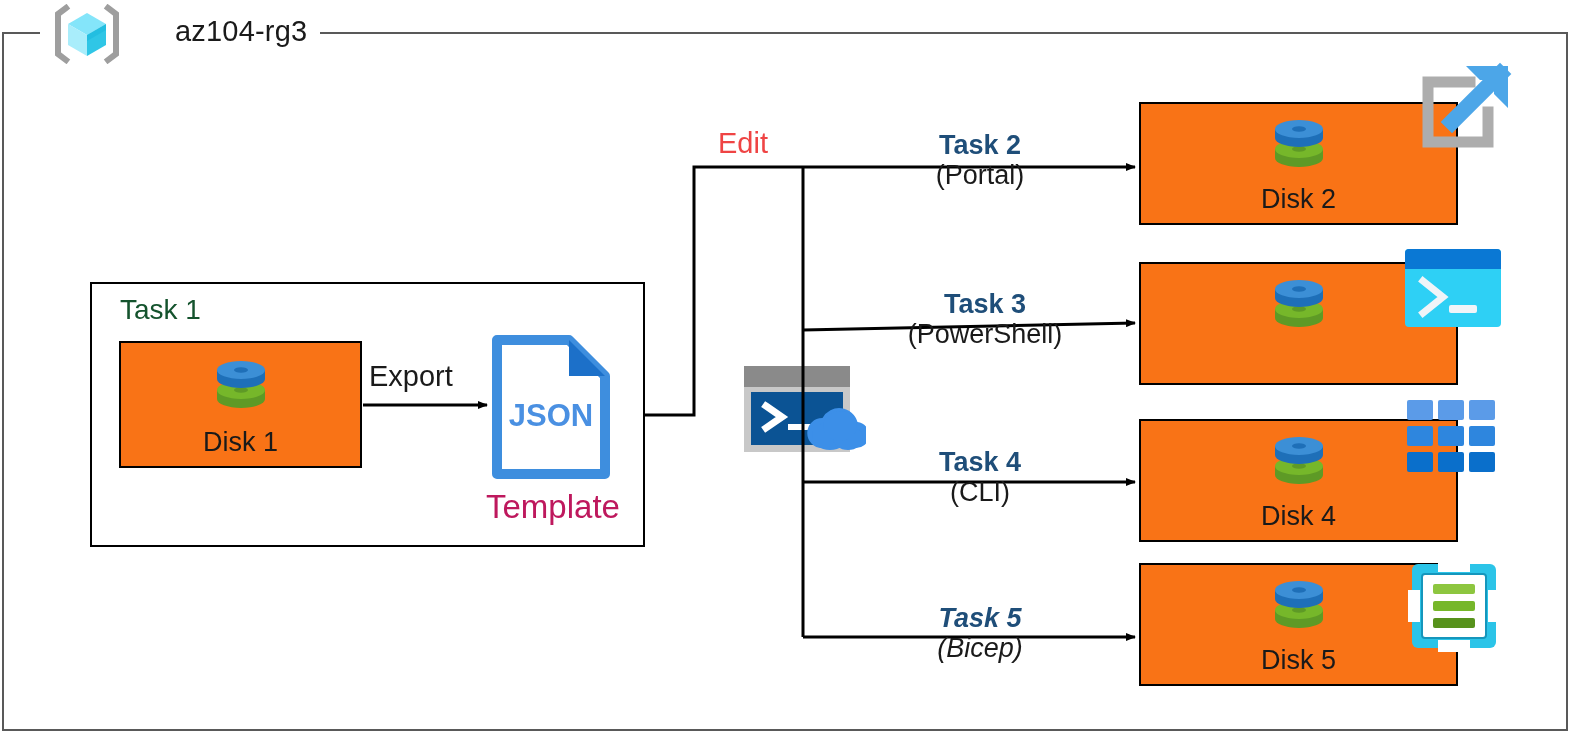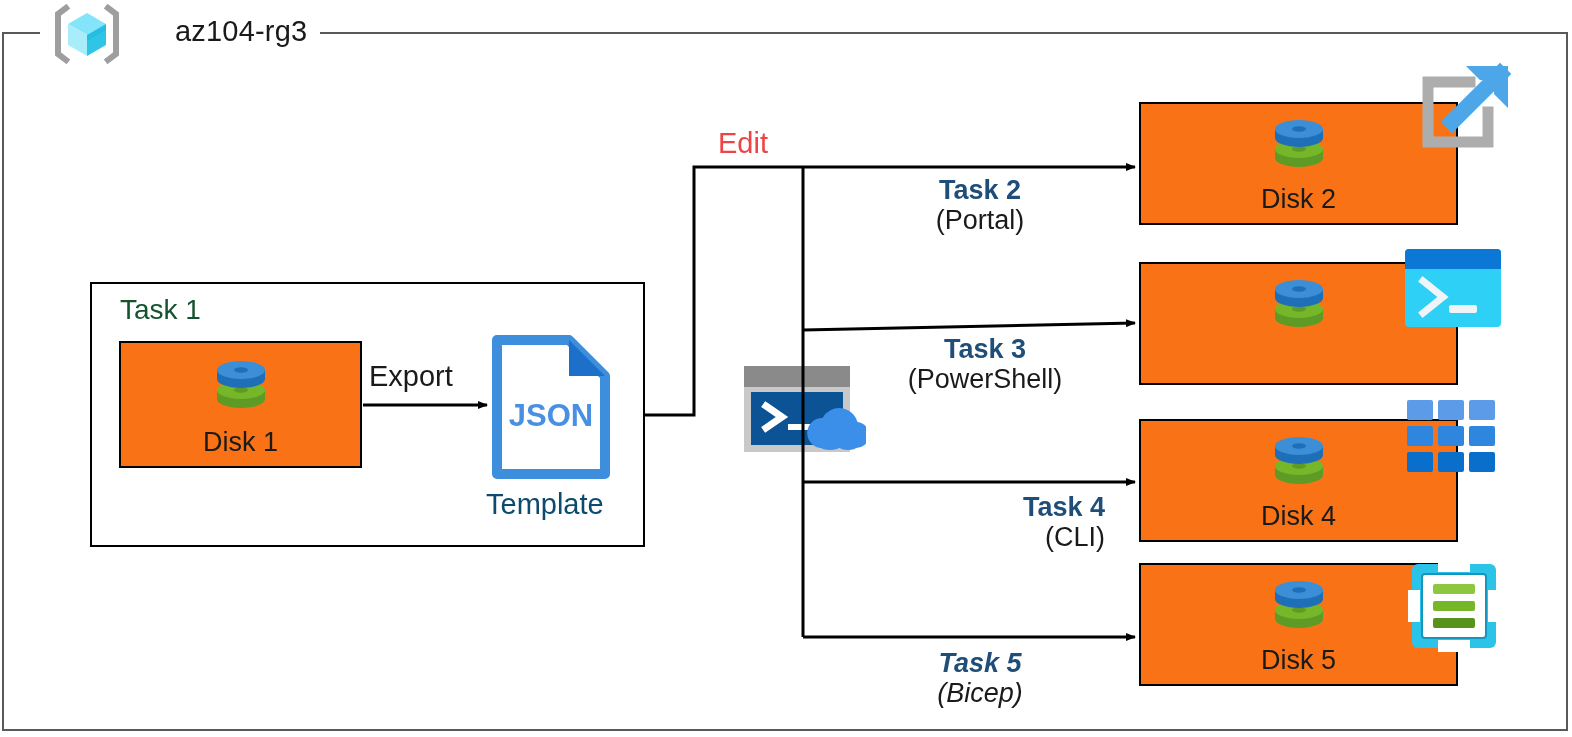--- a/index.html
+++ b/index.html
@@ -124,47 +124,46 @@
     position: absolute;
     left: 369px;
     top: 360px;
     font-size: 29px;
     color: #1a1a1a;
   }
   .template-label {
     position: absolute;
     left: 486px;
     top: 488px;
-    font-size: 29px;
-    color: #0c4a6e;
+    font-size: 33px;
+    color: #be185d;
     white-space: nowrap;
   }
 
   .task-label {
     position: absolute;
     text-align: center;
     white-space: nowrap;
   }
   .task-label .t-main {
     display: block;
     font-size: 27px;
     font-weight: bold;
     color: #1f4e79;
     line-height: 1.12;
-    margin-top: 45px;
   }
   .task-label .t-sub {
     display: block;
     font-size: 27px;
     color: #1a1a1a;
     line-height: 1.12;
   }
   #task2-label { left: 855px; top: 130px; width: 250px; }
   #task3-label { left: 855px; top: 289px; width: 260px; }
-  #task4-label { left: 855px; top: 447px; width: 250px; text-align: right; }
+  #task4-label { left: 855px; top: 447px; width: 250px; }
   #task5-label { left: 855px; top: 603px; width: 250px; font-style: italic; }
 
   
   .overlay {
     position: absolute;
     left: 0;
     top: 0;
     width: 1572px;
     height: 737px;
     pointer-events: none;

